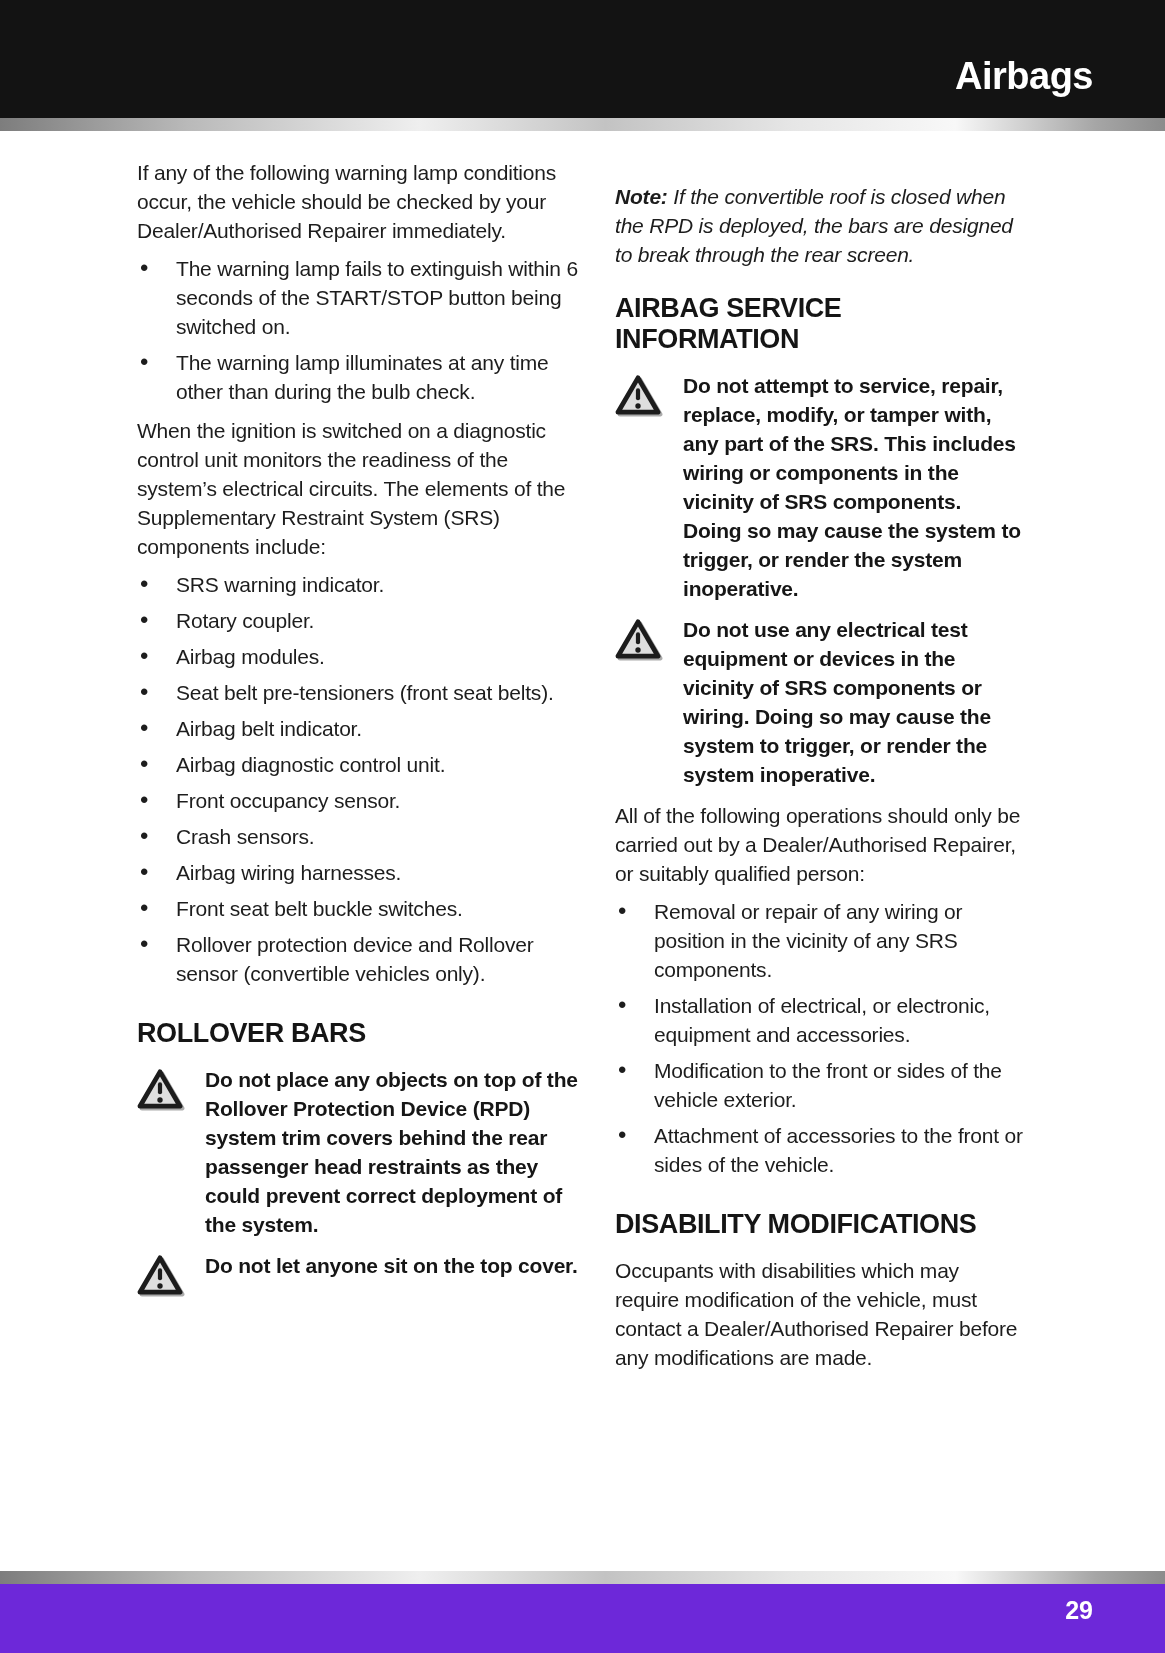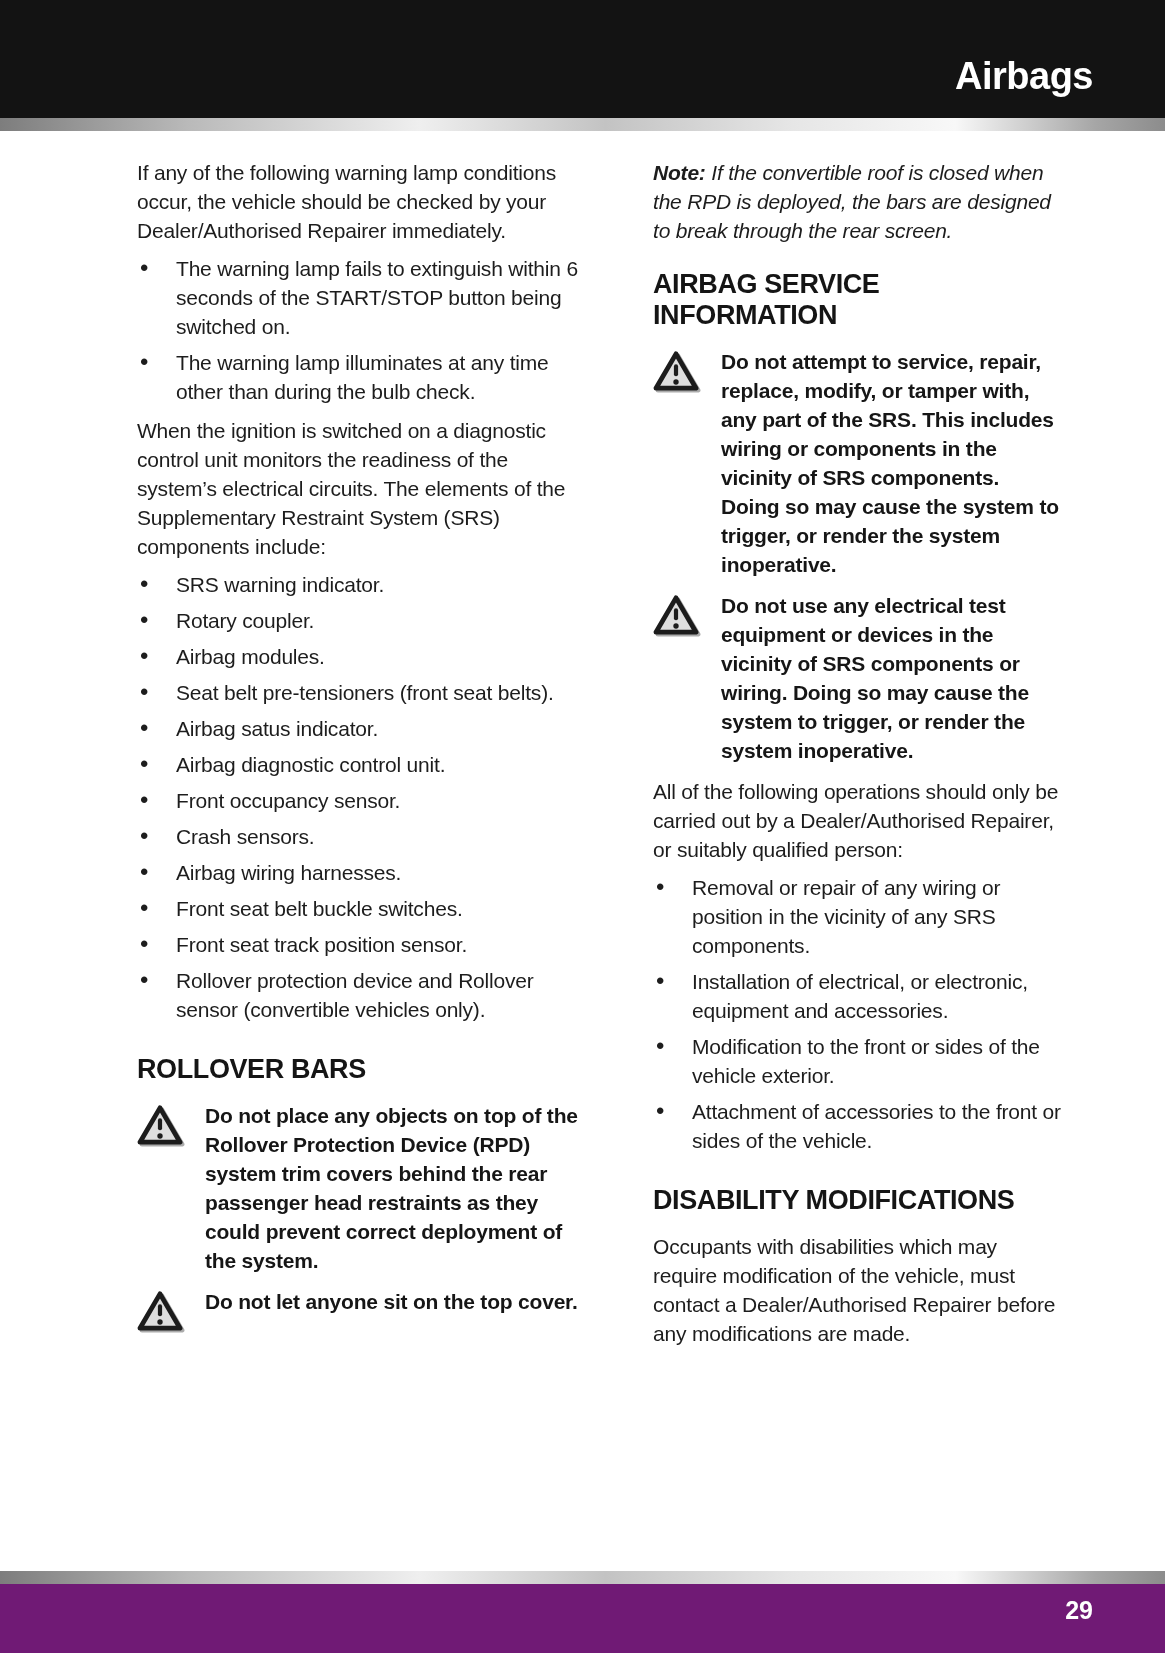--- a/index.html
+++ b/index.html
@@ -9,28 +9,28 @@
   
   .topbar{position:absolute;top:0;left:0;width:1165px;height:118px;background:#131313;
           box-sizing:border-box;display:flex;align-items:flex-end;justify-content:flex-end;
           padding:0 72px 20px 0;}
   .topbar h1{margin:0;color:#ffffff;font-size:38px;font-weight:bold;letter-spacing:-0.5px;}
   .metal-strip{position:absolute;left:0;width:1165px;height:13px;
           background:linear-gradient(90deg,#7d7d7d 0%,#b9b9b9 16%,#efefef 36%,#c3c3c3 52%,
                      #e6e6e6 68%,#f8f8f8 82%,#a6a6a6 94%,#8c8c8c 100%);}
   .metal-strip.top{top:118px;}
   .metal-strip.bottom{top:1571px;}
-  .botbar{position:absolute;top:1584px;left:0;width:1165px;height:69px;background:#701a75;
+  .botbar{position:absolute;top:1584px;left:0;width:1165px;height:69px;background:#6d28d9;
           box-sizing:border-box;text-align:right;padding:12px 72px 0 0;}
   .botbar span{color:#ffffff;font-weight:bold;font-size:25px;}
 
   
   .col{position:absolute;top:158px;}
   .col-left{left:137px;width:452px;}
-  .col-right{left:653px;width:410px;}
+  .col-right{left:615px;width:410px;margin-top:24px;}
 
   
   .body{margin:0 0 9px 0;font-size:21px;line-height:29px;letter-spacing:-0.2px;}
   .bullets{list-style:none;margin:0 0 10px 0;padding:0;}
   .bullet{position:relative;padding-left:39px;font-size:21px;line-height:29px;
           letter-spacing:-0.2px;margin-bottom:7px;}
   .bullet::before{content:"\2022";position:absolute;left:3px;top:-1px;font-size:24px;}
   .heading{margin:30px 0 16px 0;font-size:27px;font-weight:bold;letter-spacing:-0.4px;color:#151515;}
   .col-right .heading:first-of-type{margin-top:24px;}
   .note{font-style:italic;}
@@ -62,27 +62,26 @@
         <li class="bullet">The warning lamp illuminates at any time other than during the bulb check.</li>
       </ul>
 
       <p class="body">When the ignition is switched on a diagnostic control unit monitors the readiness of the system’s electrical circuits. The elements of the Supplementary Restraint System (SRS) components include:</p>
 
       <ul class="bullets">
         <li class="bullet">SRS warning indicator.</li>
         <li class="bullet">Rotary coupler.</li>
         <li class="bullet">Airbag modules.</li>
         <li class="bullet">Seat belt pre-tensioners (front seat belts).</li>
-        <li class="bullet">Airbag satus indicator.</li>
+        <li class="bullet">Airbag belt indicator.</li>
         <li class="bullet">Airbag diagnostic control unit.</li>
         <li class="bullet">Front occupancy sensor.</li>
         <li class="bullet">Crash sensors.</li>
         <li class="bullet">Airbag wiring harnesses.</li>
         <li class="bullet">Front seat belt buckle switches.</li>
-        <li class="bullet">Front seat track position sensor.</li>
         <li class="bullet">Rollover protection device and Rollover sensor (convertible vehicles only).</li>
       </ul>
 
       <h2 class="heading">ROLLOVER BARS</h2>
 
       <div class="warning">
         <span class="warn-icon">
           <svg viewBox="0 0 48 44" xmlns="http://www.w3.org/2000/svg">
             <path d="M24 3 L45 39 L3 39 Z" fill="#dedede" stroke="#1c1c1c" stroke-width="5" stroke-linejoin="round"></path>
             <rect x="21.8" y="14" width="4.4" height="12.5" rx="2.2" fill="#1c1c1c"></rect>

